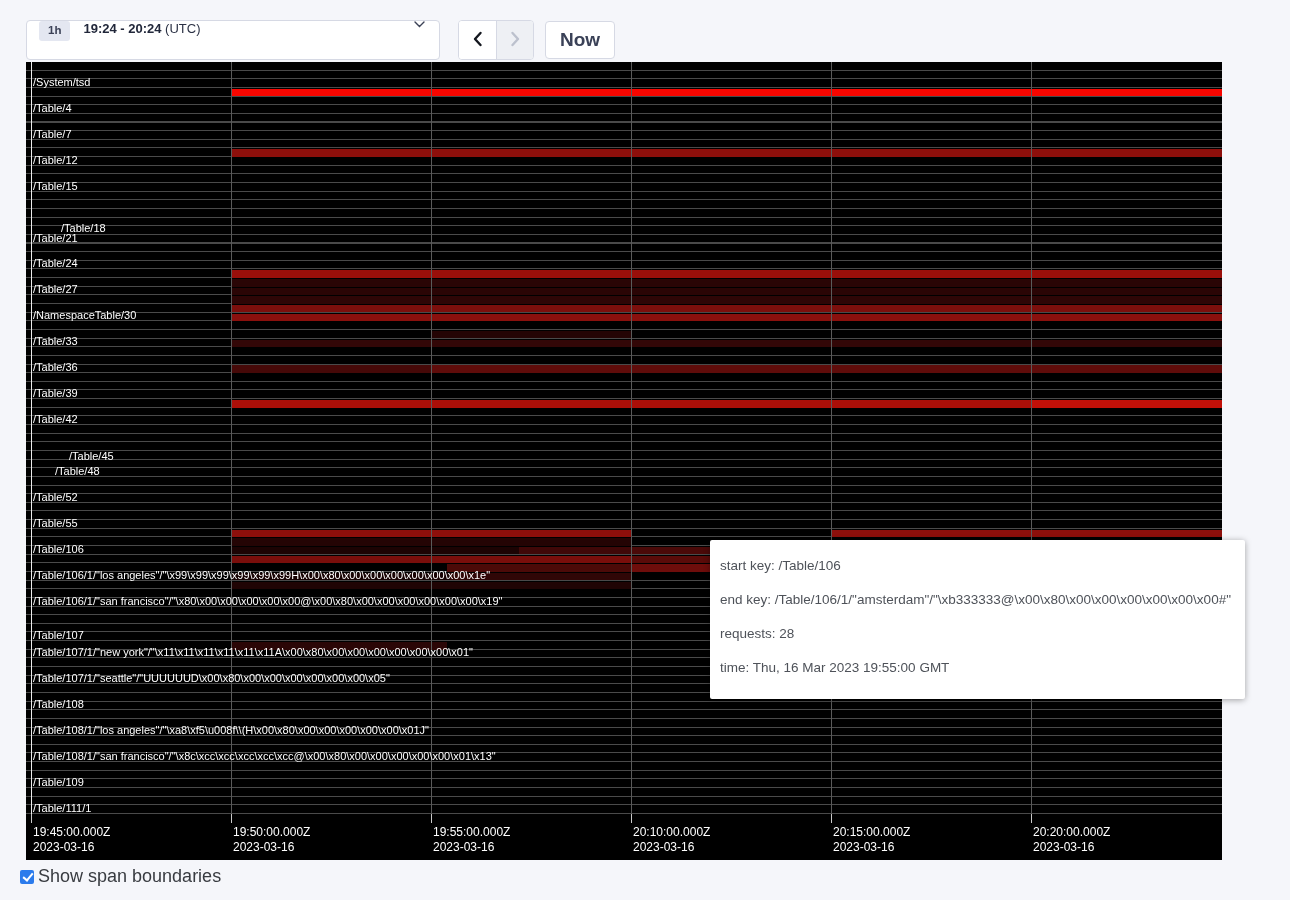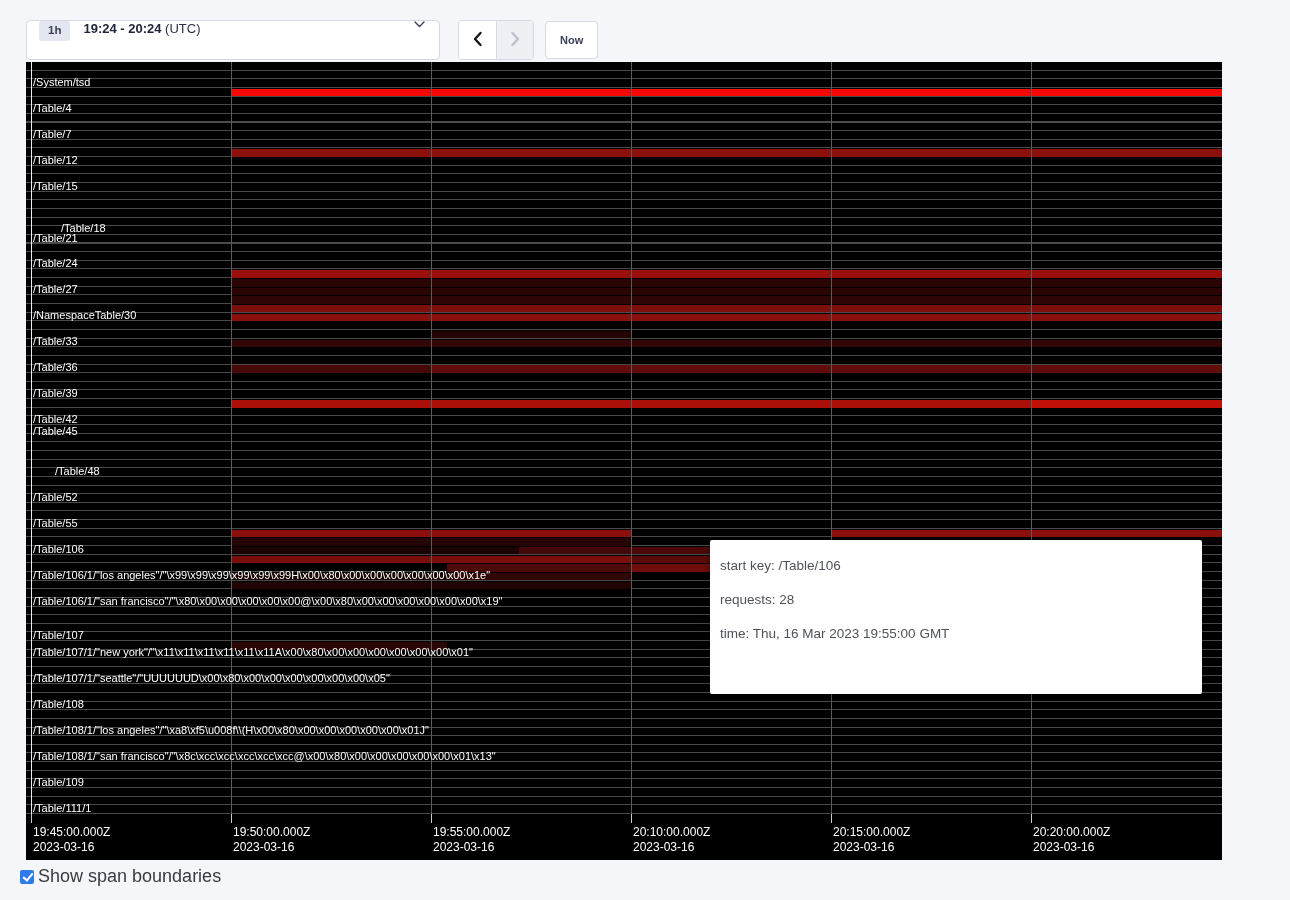--- a/index.html
+++ b/index.html
@@ -28,21 +28,21 @@
   }
   .nav-btn{
     width:37px;height:100%;display:flex;align-items:center;justify-content:center;
     background:#fff;border:none;padding:0;cursor:pointer;
   }
   .nav-btn.disabled{background:#eef0f4;cursor:default;}
   .nav-btn + .nav-btn{border-left:1px solid #d6d9e4;}
   .now-btn{
     position:absolute;left:545px;top:21px;height:38px;padding:0 14px;
     background:#fff;border:1px solid #d6d9e4;border-radius:4px;
-    font-size:11px;font-weight:bold;color:#3a4157;cursor:pointer;
+    font-size:19px;font-weight:bold;color:#3a4157;cursor:pointer;
     font-family:inherit;
   }
   
   .canvas{
     position:absolute;left:26px;top:62px;width:1196px;height:798px;
     background:#000;cursor:crosshair;
   }
   .hgrid{
     position:absolute;left:0;top:0;width:1196px;height:759px;
     background:repeating-linear-gradient(to bottom,transparent 0px,transparent 7.64px,#4a4a4a 7.64px,#4a4a4a 8.643px);
@@ -52,21 +52,21 @@
   .leftline{position:absolute;top:0;left:5px;width:1px;height:758px;background:#ededed;z-index:5;}
   .band{position:absolute;height:7.6px;z-index:2;}
   .rowlabel{
     position:absolute;left:7px;height:13px;line-height:13px;z-index:6;
     color:#fff;font-size:11px;white-space:nowrap;
   }
   .tick{position:absolute;top:752px;width:1px;height:9px;background:#c9c9c9;z-index:6;}
   .axis{position:absolute;z-index:6;color:#fff;font-size:12px;line-height:15px;white-space:nowrap;}
   
   .tooltip{
-    position:absolute;left:710px;top:540px;width:492px;min-height:154px;
+    position:absolute;left:710px;top:540px;width:535px;min-height:154px;
     background:#fff;border-radius:2px;box-sizing:border-box;
     box-shadow:0 1px 6px rgba(0,0,0,0.35);z-index:20;
     padding:17px 10px 6px 10px;
   }
   .tooltip p{margin:0 0 17px 0;font-size:13.5px;color:#4e5259;line-height:17px;white-space:nowrap;}
   
   .footer{position:absolute;left:20px;top:866px;display:flex;align-items:center;}
   .cbx{
     width:14px;height:14px;border-radius:2px;background:#2b7bec;position:relative;
     cursor:pointer;flex:0 0 auto;
@@ -157,21 +157,21 @@
       <div class="rowlabel" style="top: 117.6px;">/Table/15</div>
       <div class="rowlabel" style="top: 160px; margin-left: 28px;">/Table/18</div>
       <div class="rowlabel" style="top: 169.5px;">/Table/21</div>
       <div class="rowlabel" style="top: 195.4px;">/Table/24</div>
       <div class="rowlabel" style="top: 221.4px;">/Table/27</div>
       <div class="rowlabel" style="top: 247.3px;">/NamespaceTable/30</div>
       <div class="rowlabel" style="top: 273.2px;">/Table/33</div>
       <div class="rowlabel" style="top: 299.1px;">/Table/36</div>
       <div class="rowlabel" style="top: 325.1px;">/Table/39</div>
       <div class="rowlabel" style="top: 351px;">/Table/42</div>
-      <div class="rowlabel" style="top: 363px;">/Table/45</div>
+      <div class="rowlabel" style="top: 388px; margin-left: 36px;">/Table/45</div>
       <div class="rowlabel" style="top: 402.9px; padding-left: 22px;">/Table/48</div>
       <div class="rowlabel" style="top: 428.8px;">/Table/52</div>
       <div class="rowlabel" style="top: 454.7px;">/Table/55</div>
       <div class="rowlabel" style="top: 480.7px;">/Table/106</div>
       <div class="rowlabel" style="top: 506.6px;">/Table/106/1/"los angeles"/"\x99\x99\x99\x99\x99\x99H\x00\x80\x00\x00\x00\x00\x00\x00\x1e"</div>
       <div class="rowlabel" style="top: 532.5px;">/Table/106/1/"san francisco"/"\x80\x00\x00\x00\x00\x00@\x00\x80\x00\x00\x00\x00\x00\x00\x19"</div>
       <div class="rowlabel" style="top: 553px; margin-top: 14px;">/Table/107</div>
       <div class="rowlabel" style="top: 584.4px;">/Table/107/1/"new york"/"\x11\x11\x11\x11\x11\x11A\x00\x80\x00\x00\x00\x00\x00\x00\x01"</div>
       <div class="rowlabel" style="top: 610.3px;">/Table/107/1/"seattle"/"UUUUUUD\x00\x80\x00\x00\x00\x00\x00\x00\x05"</div>
       <div class="rowlabel" style="top: 636.2px;">/Table/108</div>
@@ -209,20 +209,21 @@
       <div class="tick" style="left: 1005px;"></div>
       <div class="axis" style="left: 1007px; top: 763px;">
         <div>20:20:00.000Z</div>
         <div>2023-03-16</div>
       </div>
     </div>
 </div>
 
 <div class="tooltip" id="tooltip-box">
     <p>start key: /Table/106</p>
+    <p>end key: /Table/106/1/"amsterdam"/"\xb333333@\x00\x80\x00\x00\x00\x00\x00\x00#"</p>
     <p>requests: 28</p>
     <p>time: Thu, 16 Mar 2023 19:55:00 GMT</p>
   </div>
 
 <div class="footer">
   <span class="cbx" role="checkbox" aria-checked="true">
     <span class="mark"></span>
   </span>
   <span class="cbx-label">Show span boundaries</span>
 </div>

